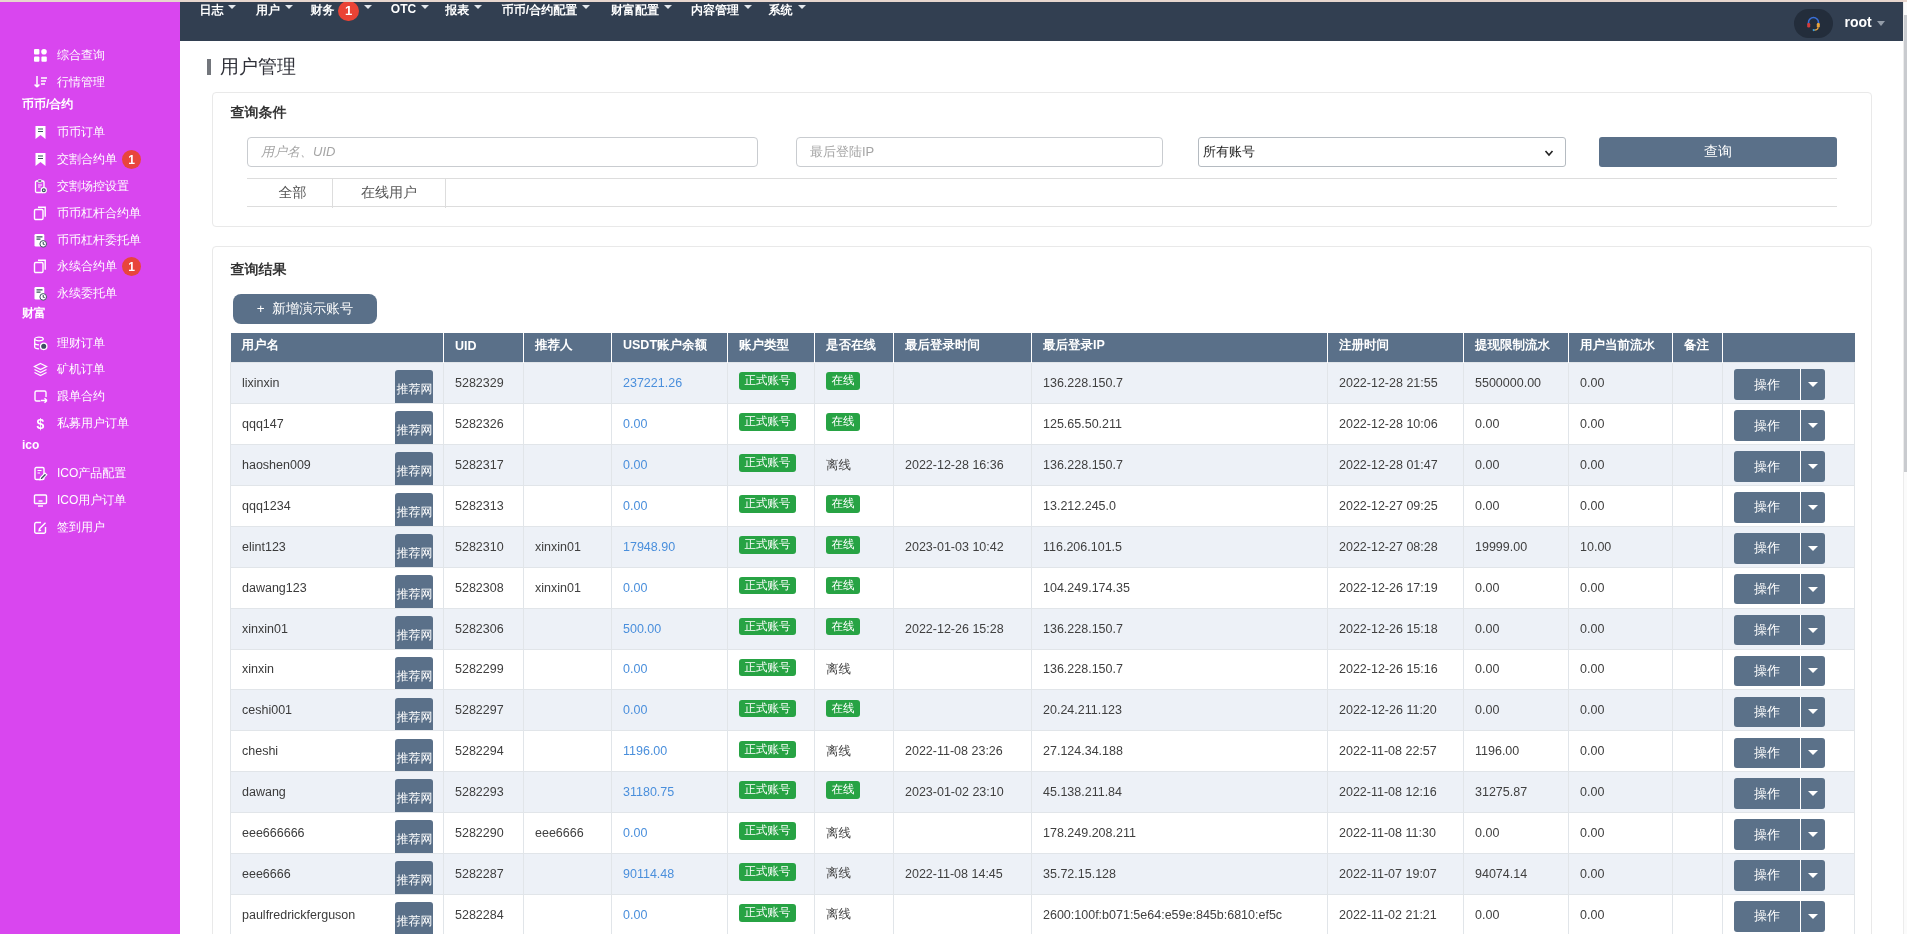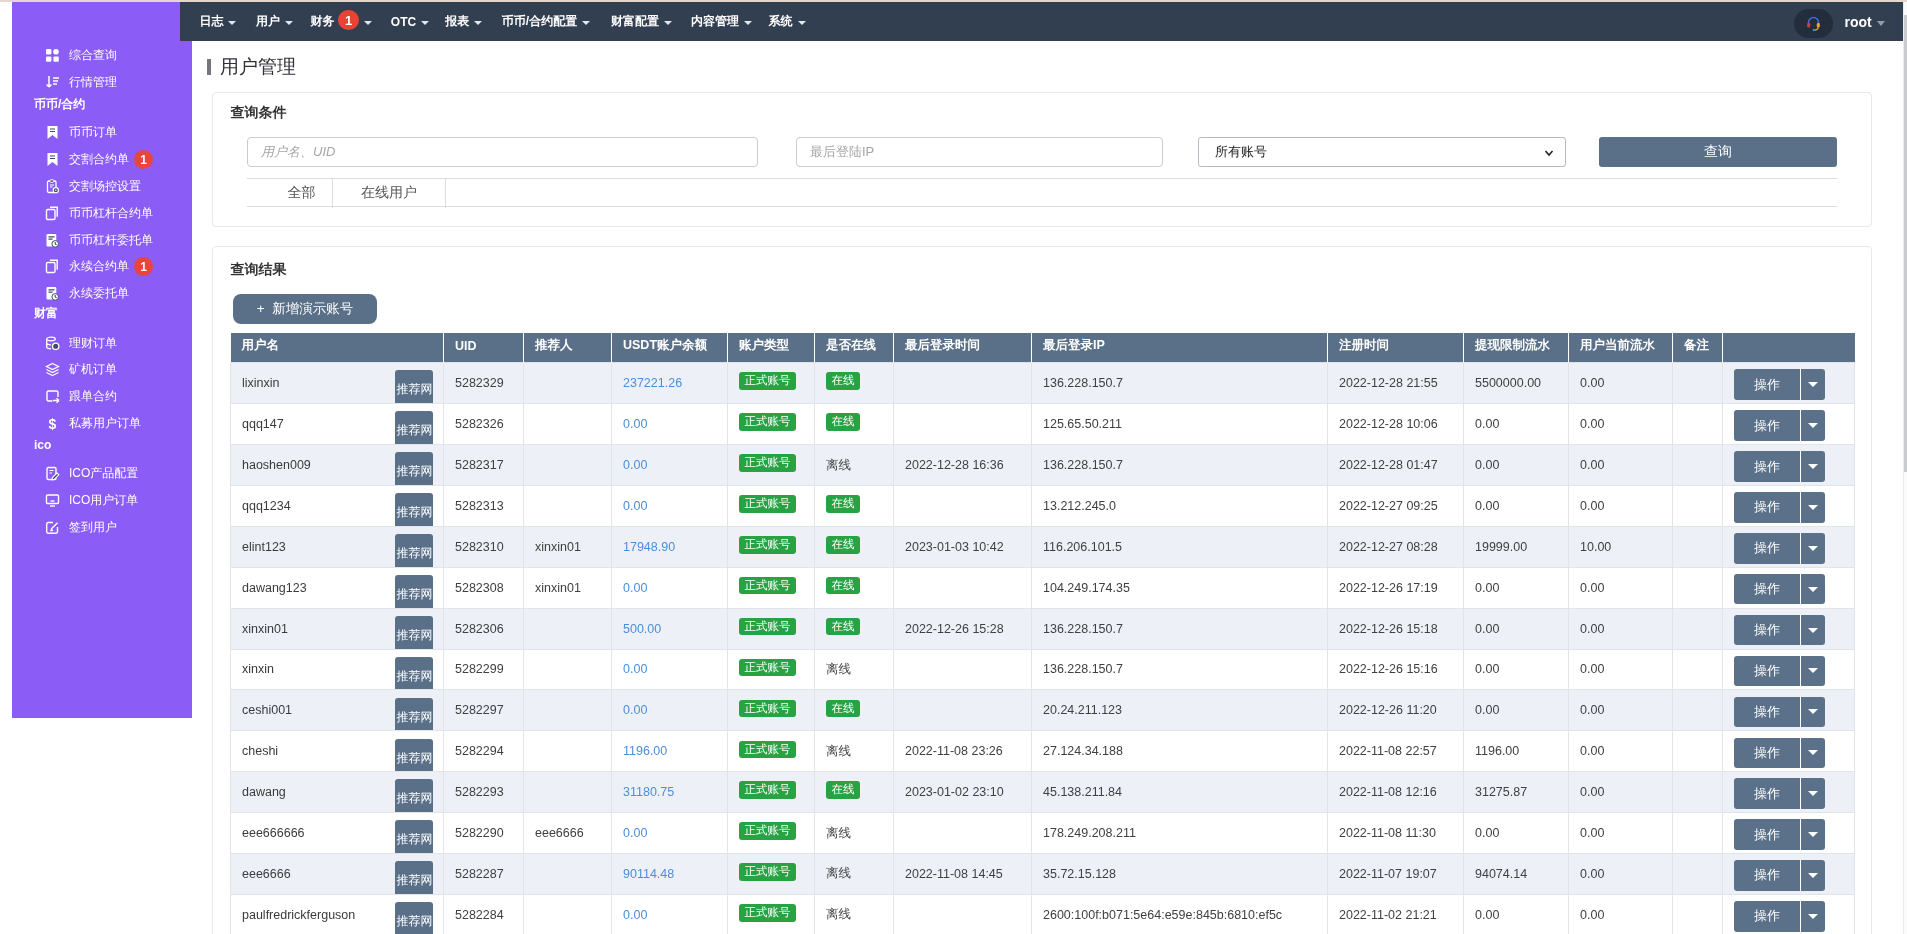--- a/index.html
+++ b/index.html
@@ -1,45 +1,45 @@
 <!DOCTYPE html>
 <html><head><meta charset="utf-8">
 <style>
 * { margin:0; padding:0; box-sizing:border-box; }
 html,body { width:1907px; height:934px; overflow:hidden; font-family:"Liberation Sans",sans-serif; background:#fff; }
 #topline { position:absolute; left:0; top:0; width:1907px; height:2px; background:#e7d6ce; z-index:50; }
-#sidebar { position:absolute; left:0; top:2px; width:180px; height:716px; background:#8b5cf6; z-index:5;margin-left:12px; }
+#sidebar { position:absolute; left:0; top:2px; width:180px; height:932px; background:#d946ef; z-index:5; }
 #navbar { position:absolute; left:180px; top:2px; width:1723px; height:39px; background:#323f51; z-index:6; }
 #scrollbar { position:absolute; left:1903px; top:2px; width:4px; height:932px; background:#fbfbfb; border-left:1px solid #ececec; z-index:40; }
 #scrollthumb { position:absolute; left:1903.5px; top:15px; width:3.5px; height:457px; background:#c9cbcf; z-index:41; }
-.nitem { position:absolute; top:0; height:39px; display:flex; align-items:center; color:#fff; font-size:12px; font-weight:bold; }
+.nitem { position:absolute; top:0; height:39px; display:flex; color:#fff; font-size:12px; font-weight:bold; }
 .ncaret { display:inline-block; width:0; height:0; border-left:4.5px solid transparent; border-right:4.5px solid transparent; border-top:4.5px solid #e3e7ec; margin-left:5px; margin-top:3px; }
 .nbadge { display:inline-flex; align-items:center; justify-content:center; width:20.5px; height:20.5px; border-radius:50%; background:#ea4335; color:#fff; font-size:13px; font-weight:bold; margin-left:4px; position:relative; top:-1.5px; }
 .hpill { position:absolute; left:1614.2px; top:7px; width:39px; height:29px; border-radius:15px; background:#232d3b; display:flex; align-items:center; justify-content:center; }
 .rootlbl { position:absolute; left:1664.5px; top:0; height:39px; display:flex; align-items:center; color:#fff; font-size:14px; font-weight:bold; }
 .rcaret { display:inline-block; width:0; height:0; border-left:4.8px solid transparent; border-right:4.8px solid transparent; border-top:5px solid #939da9; margin-left:5px; margin-top:3px; }
 .sitem { position:absolute; left:0; width:180px; height:26px; display:flex; align-items:center; color:#fff; font-size:12px; }
 .sitem .mi { position:absolute; left:33px; }
 .stxt { position:absolute; left:57px; }
 .sgroup { position:absolute; left:22px; width:158px; height:26px; display:flex; align-items:center; color:#fff; font-size:12px; font-weight:bold; }
 .sbadge { position:absolute; left:122px; width:19px; height:19px; border-radius:50%; background:#e8453c; color:#fff; font-size:12px; font-weight:bold; display:flex; align-items:center; justify-content:center; }
 #content { position:absolute; left:180px; top:41px; width:1723px; height:893px; background:#fff; }
 #titlebar { position:absolute; left:207px; top:59px; width:4px; height:16px; background:#73767c; }
 #title { position:absolute; left:220px; top:54px; font-size:19px; color:#2f3038; }
 .panel { position:absolute; border:1px solid #e9e9e9; border-radius:4px; background:#fff; }
 #panel1 { left:211.5px; top:92px; width:1660px; height:135px; }
 #panel2 { left:211.5px; top:246px; width:1660px; height:900px; }
 .plabel { position:absolute; font-size:14px; font-weight:bold; color:#333; }
 .inp { position:absolute; top:44px; height:29.5px; border:1px solid #c9ccd0; border-radius:4px; font-size:13px; color:#a5a5a5; display:flex; align-items:center; padding-left:13px; background:#fff; }
-#sel { position:absolute; left:985.5px; top:44px; width:368px; height:29.5px; border:1px solid #b5bbc1; border-radius:3px; font-size:13px; color:#222; display:flex; align-items:center; padding-left:16px; background:#fff; }
+#sel { position:absolute; left:985.5px; top:44px; width:368px; height:29.5px; border:1px solid #b5bbc1; border-radius:3px; font-size:13px; color:#222; display:flex; align-items:center; padding-left:4px; background:#fff; }
 #sel svg { position:absolute; right:10px; top:8.5px; }
 #qbtn { position:absolute; left:1386.5px; top:44px; width:238px; height:29.5px; background:#5a7089; border-radius:3px; color:#fff; font-size:14px; display:flex; align-items:center; justify-content:center; }
 #tabs { position:absolute; left:34.5px; top:84.5px; width:1590px; height:29.5px; border-top:1px solid #ddd; border-bottom:1px solid #ddd; }
 .tab { position:absolute; top:0; height:29.5px; display:flex; align-items:center; justify-content:center; font-size:14px; color:#555; }
-#tab1 { left:12px; width:85px; }
+#tab1 { left:3px; width:85px; }
 #tab2 { left:85px; width:114px; border-left:1px solid #ddd; border-right:1px solid #ddd; }
 #addbtn { position:absolute; left:20.5px; top:47.2px; width:144px; height:30.3px; background:#5a7089; border-radius:8px; color:#fff; font-size:13.5px; display:flex; align-items:center; justify-content:center; }
 #tablewrap { position:absolute; left:230px; top:332.8px; width:1626px; }
 table { border-collapse:collapse; table-layout:fixed; width:1624px; }
 th { height:30px; background:#5a7089; color:#fff; font-size:12.5px; font-weight:bold; text-align:left; padding:0 0 4px 11px; border-right:1px solid rgba(255,255,255,.18); overflow:hidden; white-space:nowrap; }
 th:last-child { border-right:none; }
 td { height:40.9px; font-size:12.5px; color:#404040; padding:0 0 0 11px; border:1px solid #e1e5e9; overflow:hidden; white-space:nowrap; position:relative; }
 tr.odd td { background:#edf1f7; }
 tr.even td { background:#fff; }
 .uname { color:#3b3b3b;margin-top:43px; }

